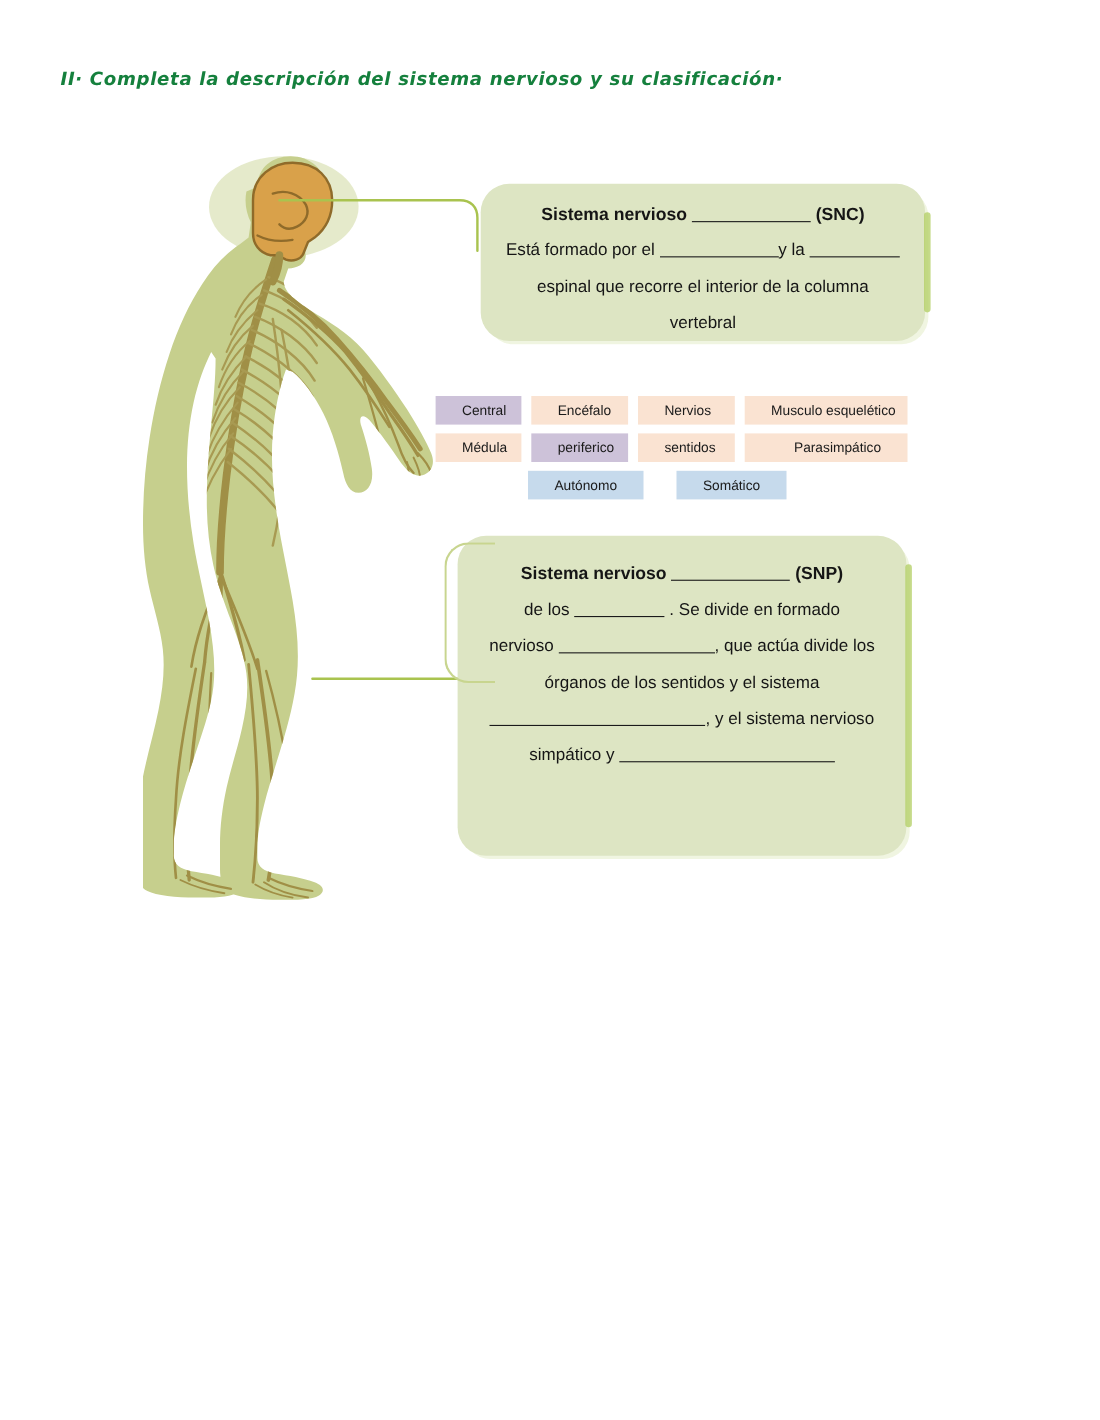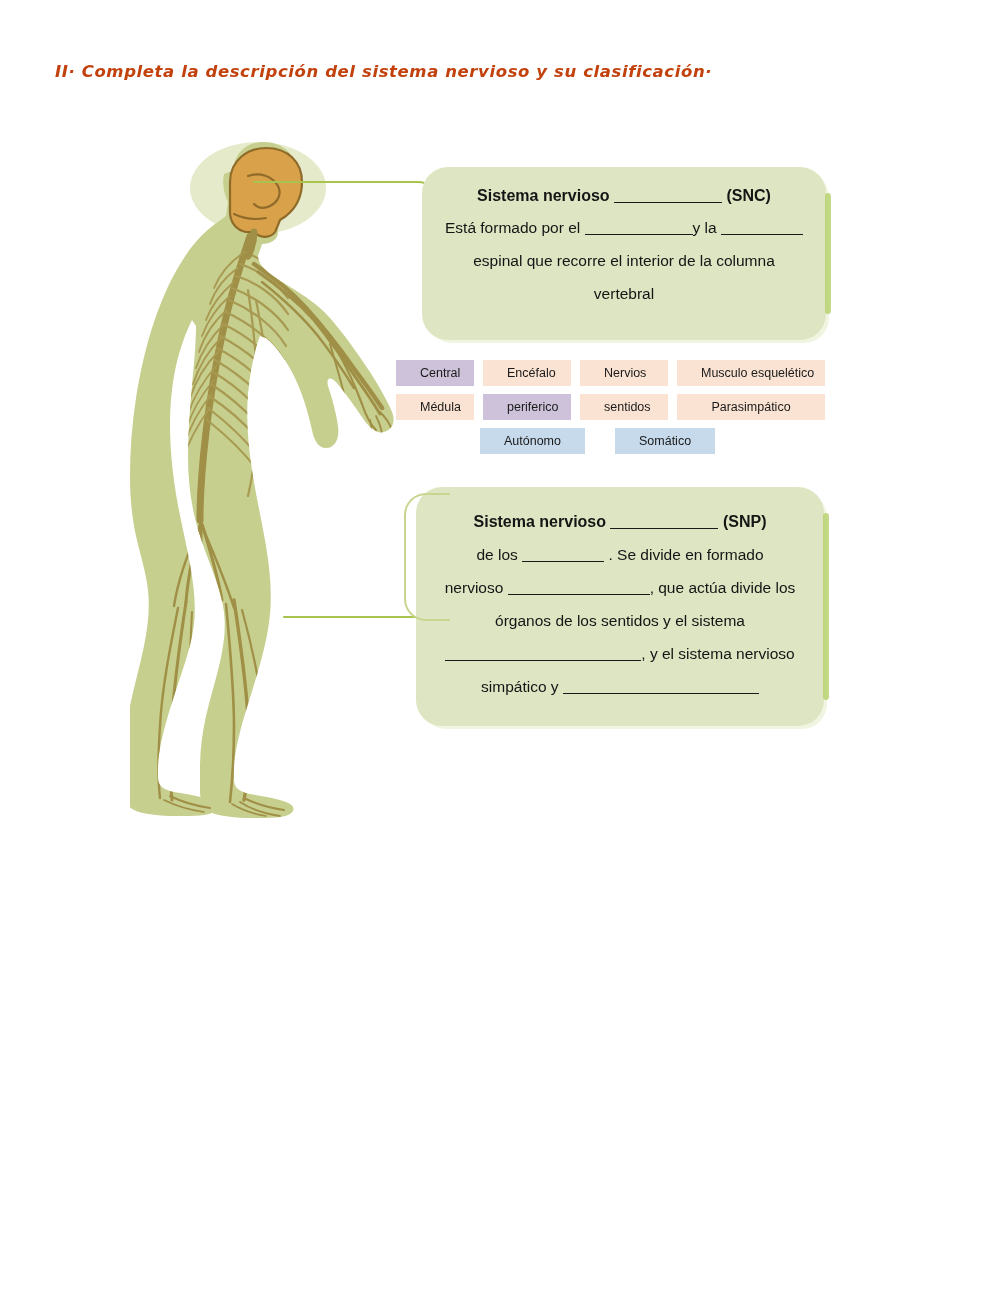--- a/index.html
+++ b/index.html
@@ -17,21 +17,21 @@
   
   #worksheet-title {
     position: absolute;
     left: 55px; top: 62px;
     width: 880px;
     font-family: "DejaVu Sans", sans-serif;
     font-style: italic;
     font-weight: bold;
     font-size: 16.5px;
     letter-spacing: 0.6px;
-    color: #c2410c;
+    color: #15803d;
     white-space: nowrap;
   }
 
   
   #nervous-figure {
     position: absolute;
     left: 130px; top: 140px;
     width: 280px; height: 710px;
   }
   #nervous-figure svg { display: block; width: 100%; height: 100%; }
@@ -54,27 +54,27 @@
   .info-box::after {
     content: "";
     position: absolute;
     right: -5px; top: 26px; bottom: 26px;
     width: 6px;
     border-radius: 3px;
     background: #b2ce62;
     opacity: .75;
   }
   #box-snc {
-    left: 422px; top: 167px;
-    width: 404px; height: 173px;
+    left: 437px; top: 167px;
+    width: 404px; height: 143px;
     padding: 14px 22px 0 22px;
   }
   #box-snp {
     left: 416px; top: 487px;
-    width: 408px; height: 239px;
+    width: 408px; height: 291px;
     padding: 18px 20px 0 20px;
   }
   #box-snp::before {
     content: "";
     position: absolute;
     left: -12px; top: 6px;
     width: 44px; height: 124px;
     border: 2px solid #c8d58f;
     border-right: none;
     border-radius: 22px 0 0 22px;
@@ -120,21 +120,21 @@
     font-size: 12.5px;
     line-height: 26px;
     height: 26px;
     color: #1a1a1a;
     text-align: center;
     padding: 0 24px;
     margin-right: 9px;
     white-space: nowrap;
   }
   .tag-purple { background: #cdc2d9; }
-  .tag-peach  { background: #fae3d2; }
+  .tag-peach  { background: #fae3d2; text-align: right; }
   .tag-blue   { background: #c6daec; }
   .tag-w-sm  { min-width: 78px; }
   .tag-w-md  { min-width: 88px; }
   .tag-w-lg  { min-width: 100px; }
   .tag-w-xl  { min-width: 148px; }
 </style>
 </head>
 <body>
 
 <div id="worksheet-title">II· Completa la descripción del sistema nervioso y su clasificación·</div>

